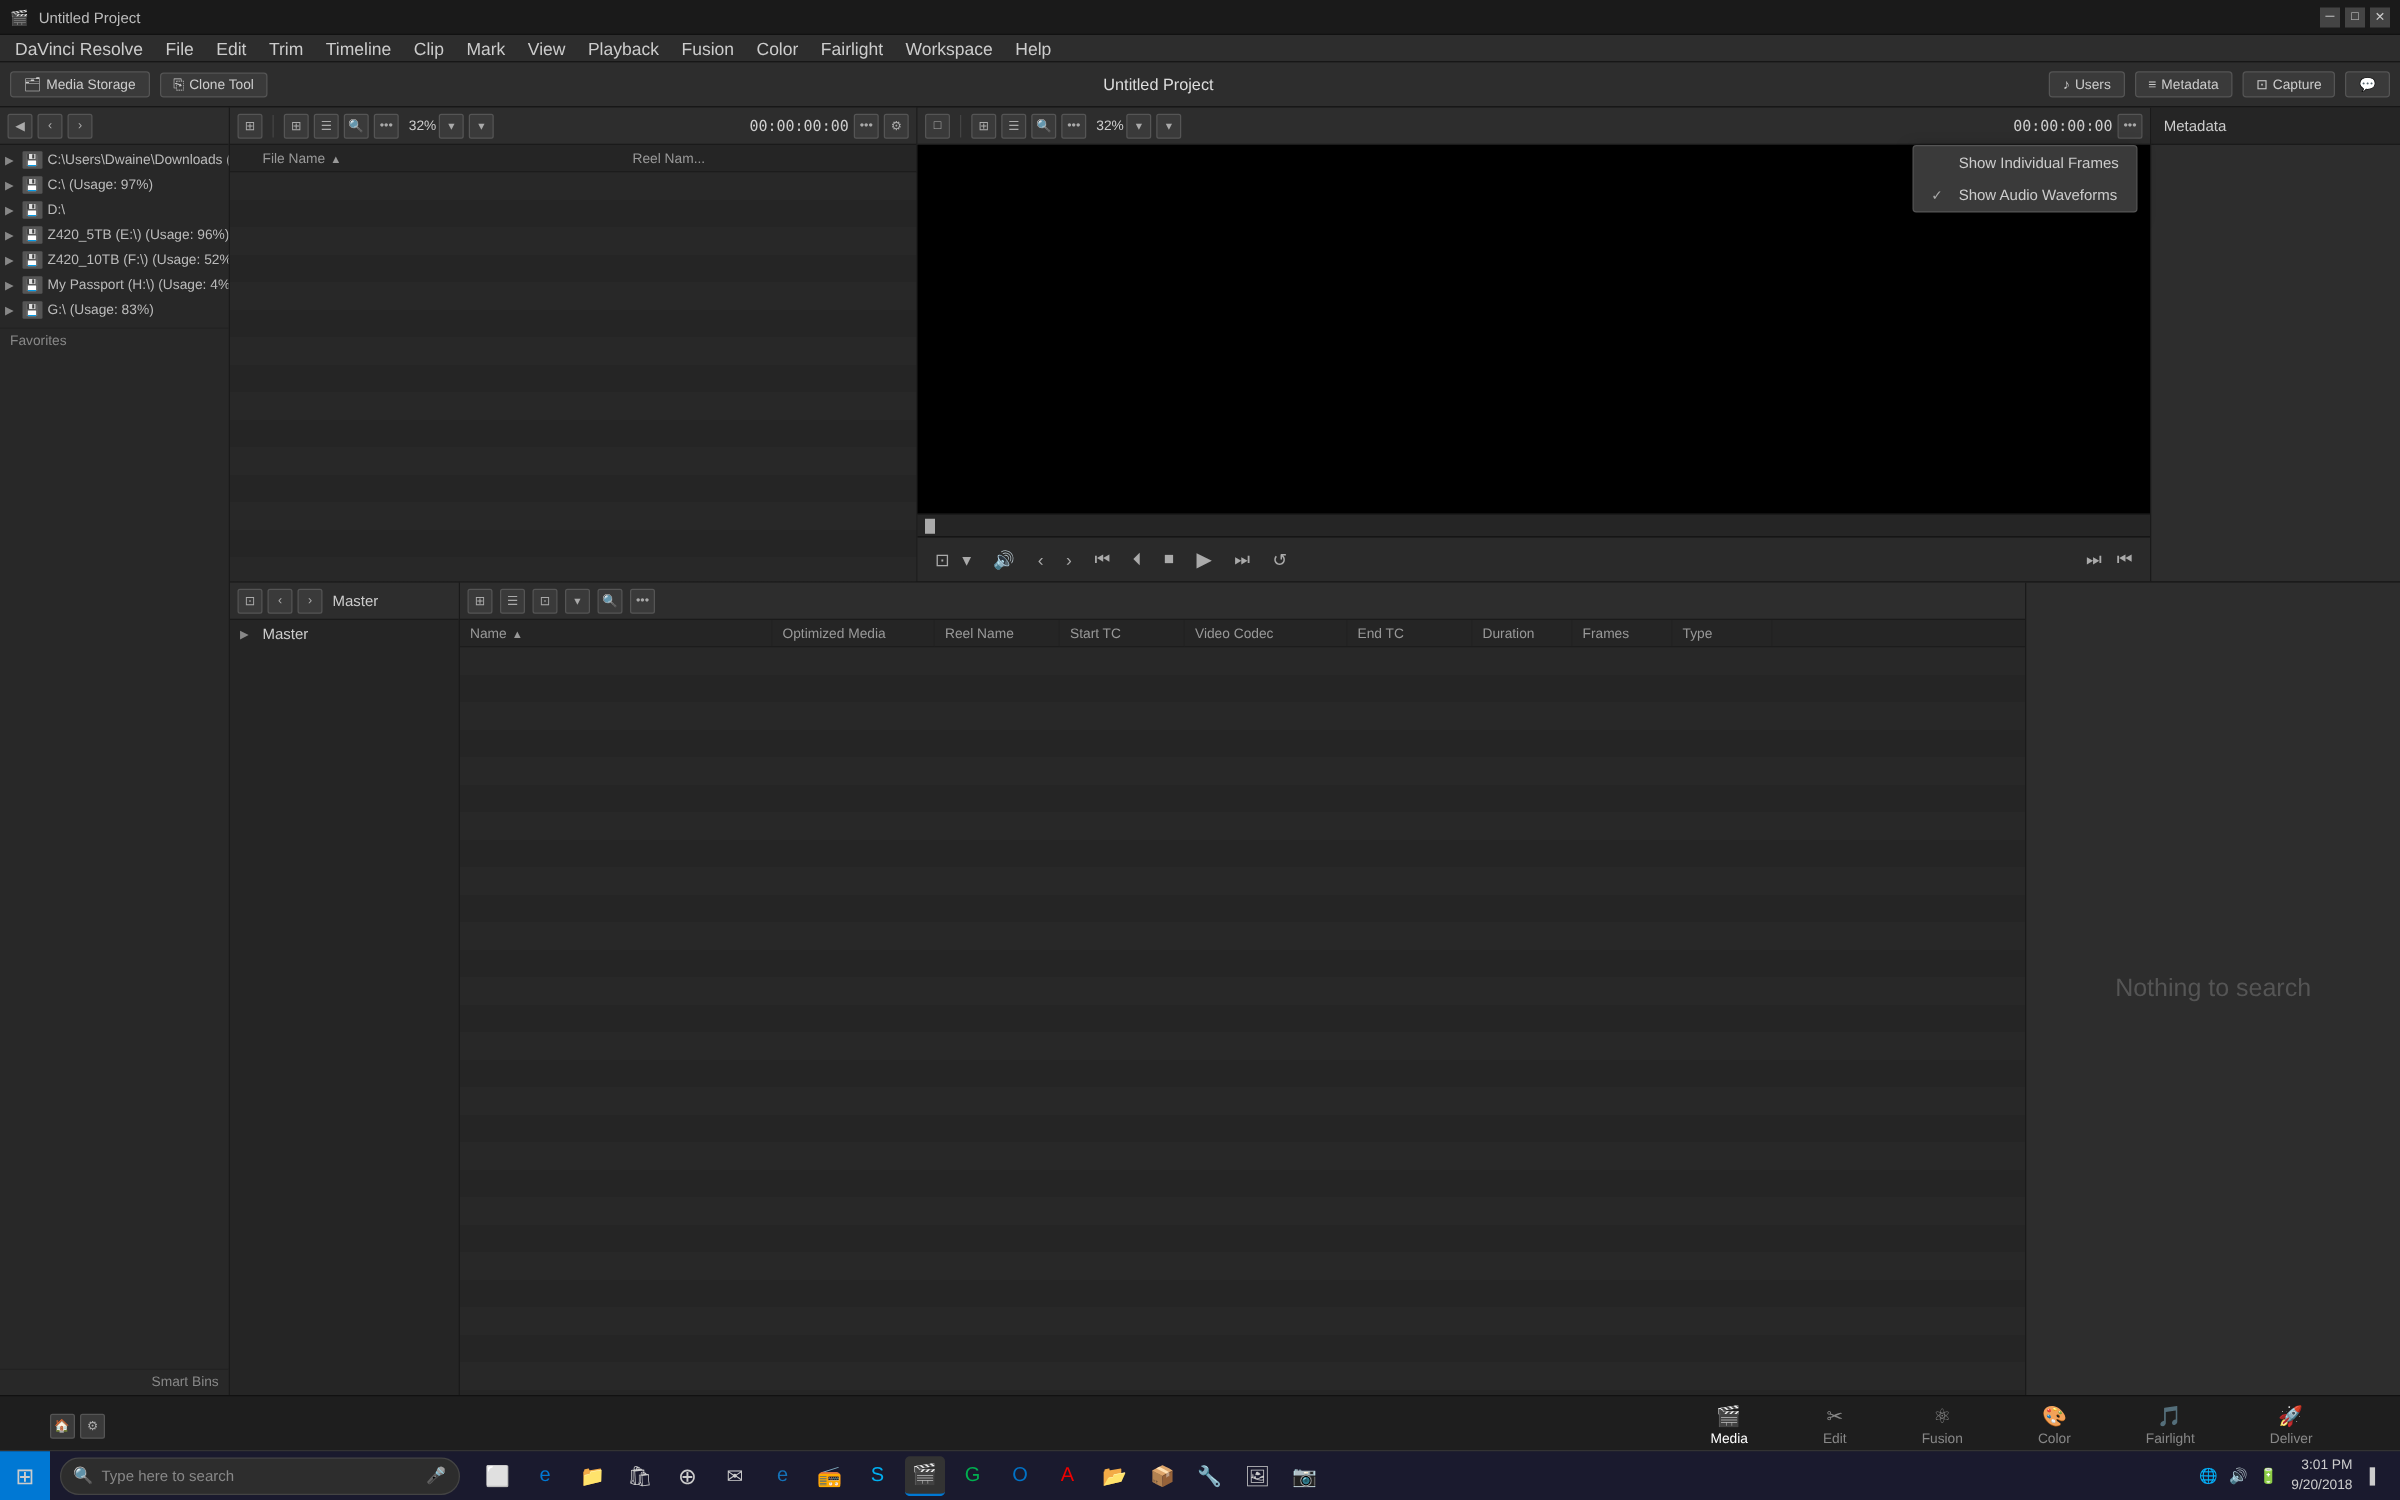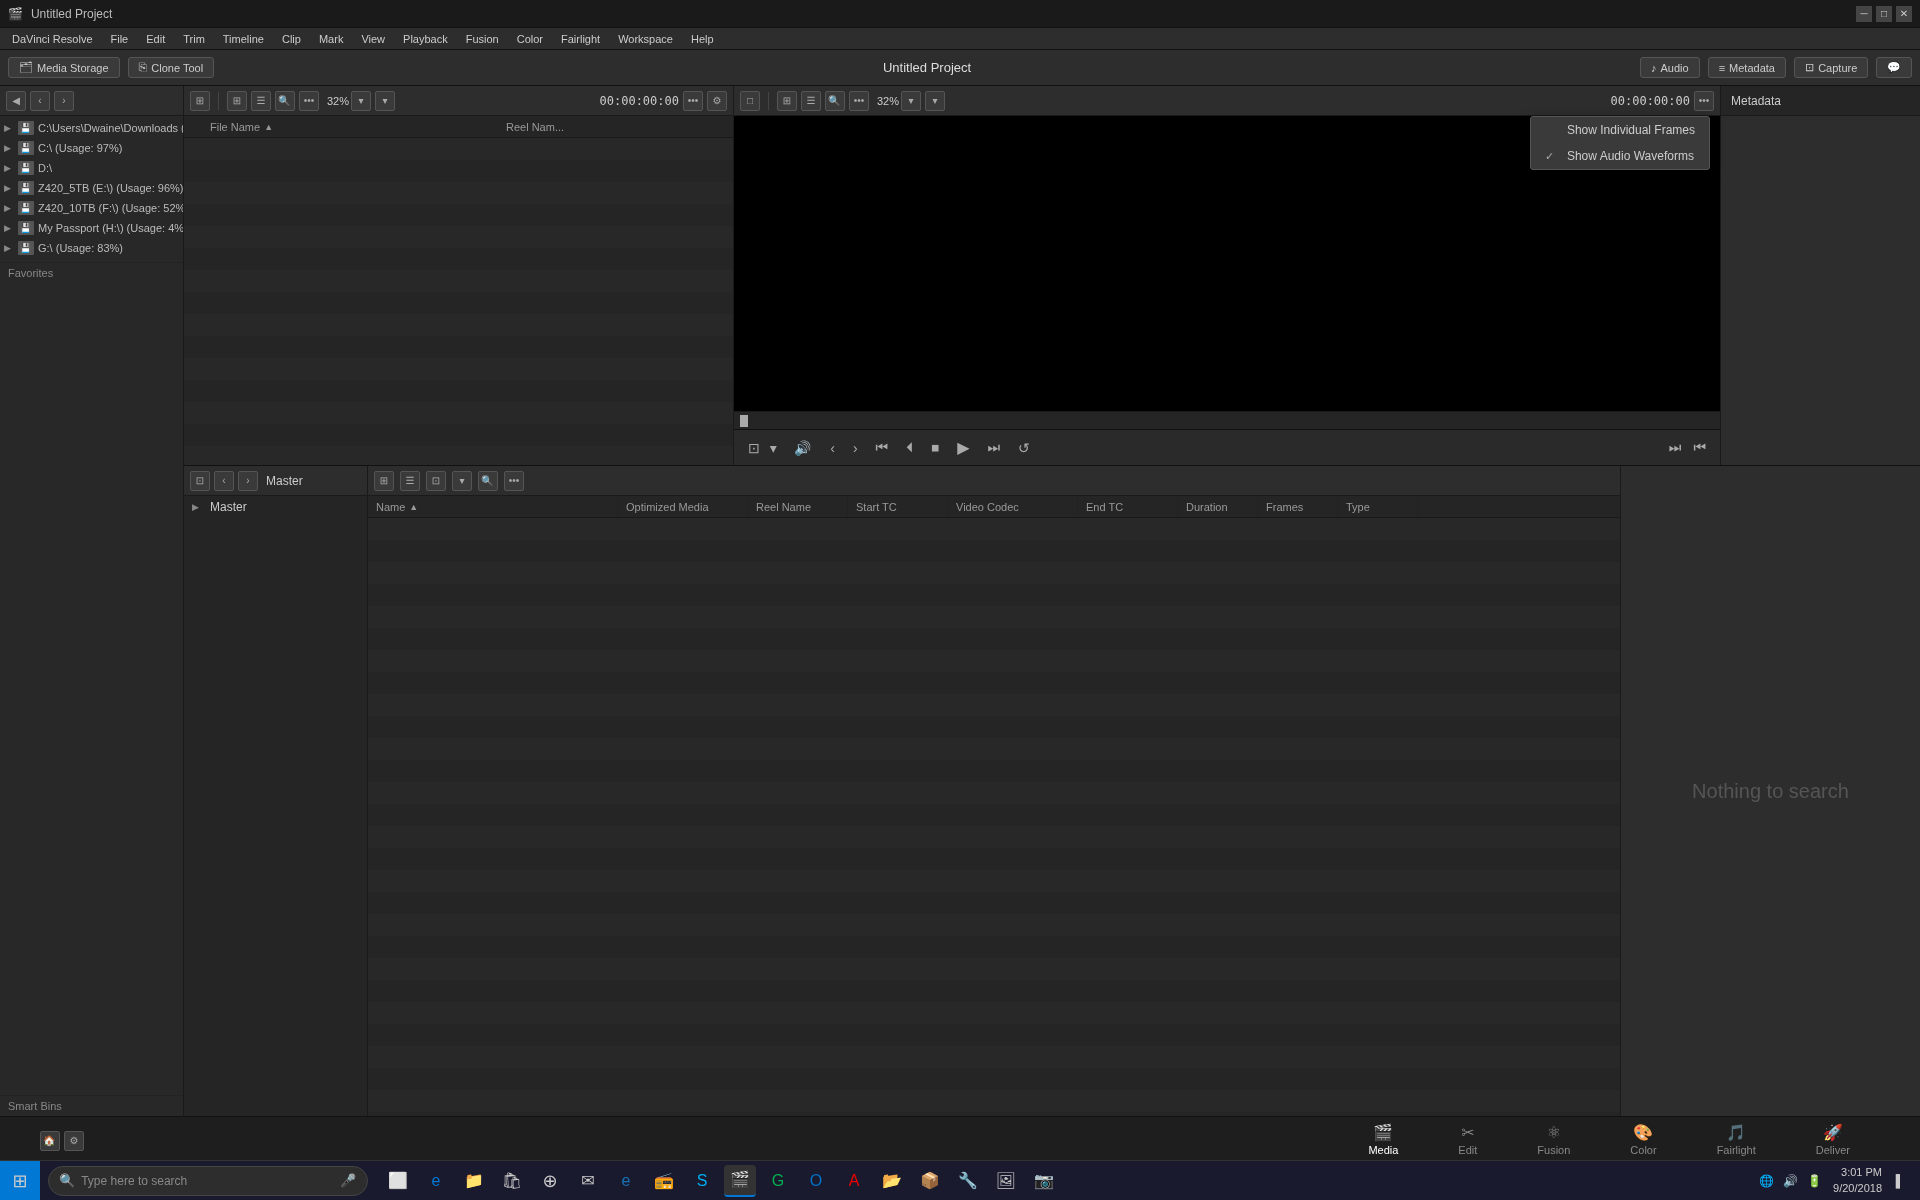--- a/index.html
+++ b/index.html
@@ -53,21 +53,21 @@
       height: 22px;
       background: #2d2d2d;
       display: flex;
       align-items: center;
       padding: 0 4px;
       gap: 2px;
       border-bottom: 1px solid #111;
     }
     .menu-item {
       padding: 2px 8px;
-      font-size: 11px;
+      font-size: 14px;
       color: #ccc;
       cursor: pointer;
       border-radius: 2px;
     }
 
     
     .top-toolbar {
       height: 36px;
       background: #2d2d2d;
       display: flex;
@@ -553,21 +553,21 @@
     <span>Media Storage</span>
   </button>
   <button class="toolbar-btn">
     <span>⎘</span>
     <span>Clone Tool</span>
   </button>
   <div class="project-title">Untitled Project</div>
   <div class="top-right-buttons">
     <button class="top-right-btn">
       <span>♪</span>
-      <span>Audio</span>
+      <span>Users</span>
     </button>
     <button class="top-right-btn">
       <span>≡</span>
       <span>Metadata</span>
     </button>
     <button class="top-right-btn">
       <span>⊡</span>
       <span>Capture</span>
     </button>
     <button class="top-right-btn">
@@ -617,21 +617,21 @@
       </div>
       <div class="tree-item">
         <span class="arrow">▶</span>
         <span class="icon">💾</span>
         <span>G:\ (Usage: 83%)</span>
       </div>
       <div class="sidebar-section">
         <span>Favorites</span>
       </div>
     </div>
-    <div style="padding: 4px 8px; font-size: 11px; color: #888; border-top: 1px solid #222;">
+    <div style="padding: 4px 8px; font-size: 11px; color: #888; border-top: 1px solid #222; text-align: right;">
       <span>Smart Bins</span>
     </div>
   </div>
 
   <div class="center-area">
 
     <div class="upper-section">
 
       <div class="file-browser">
         <div class="file-browser-toolbar">

